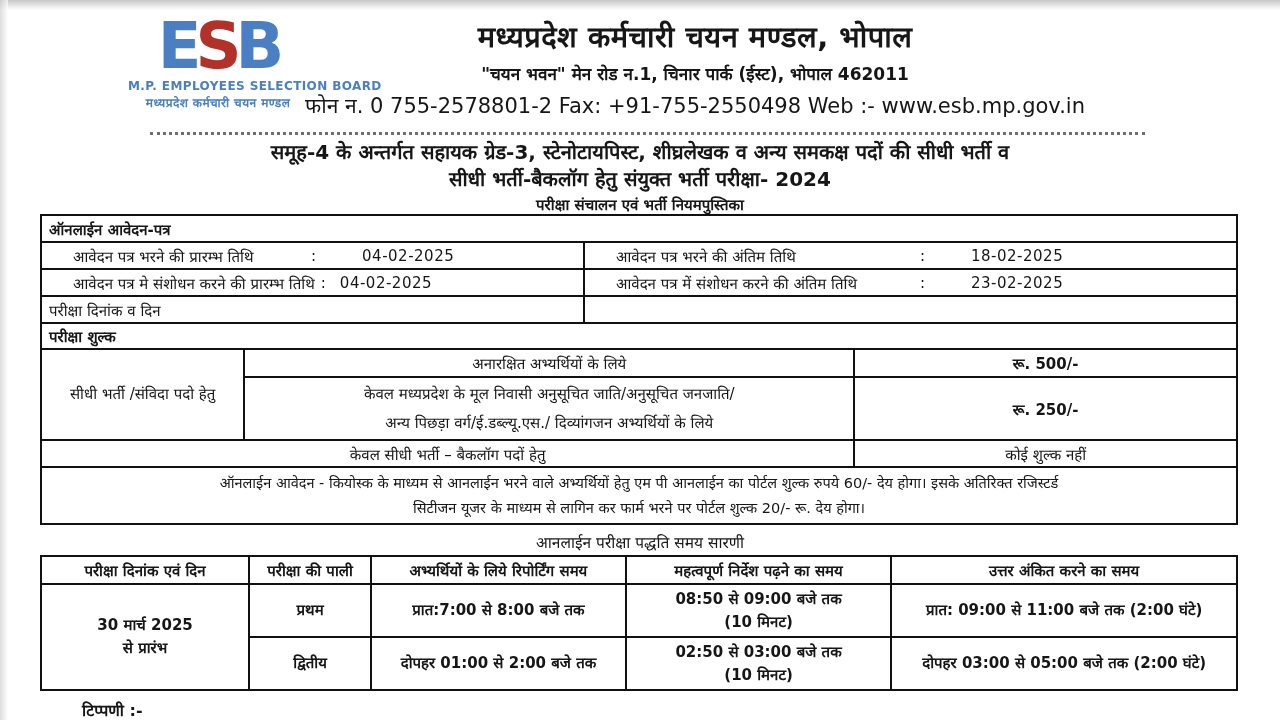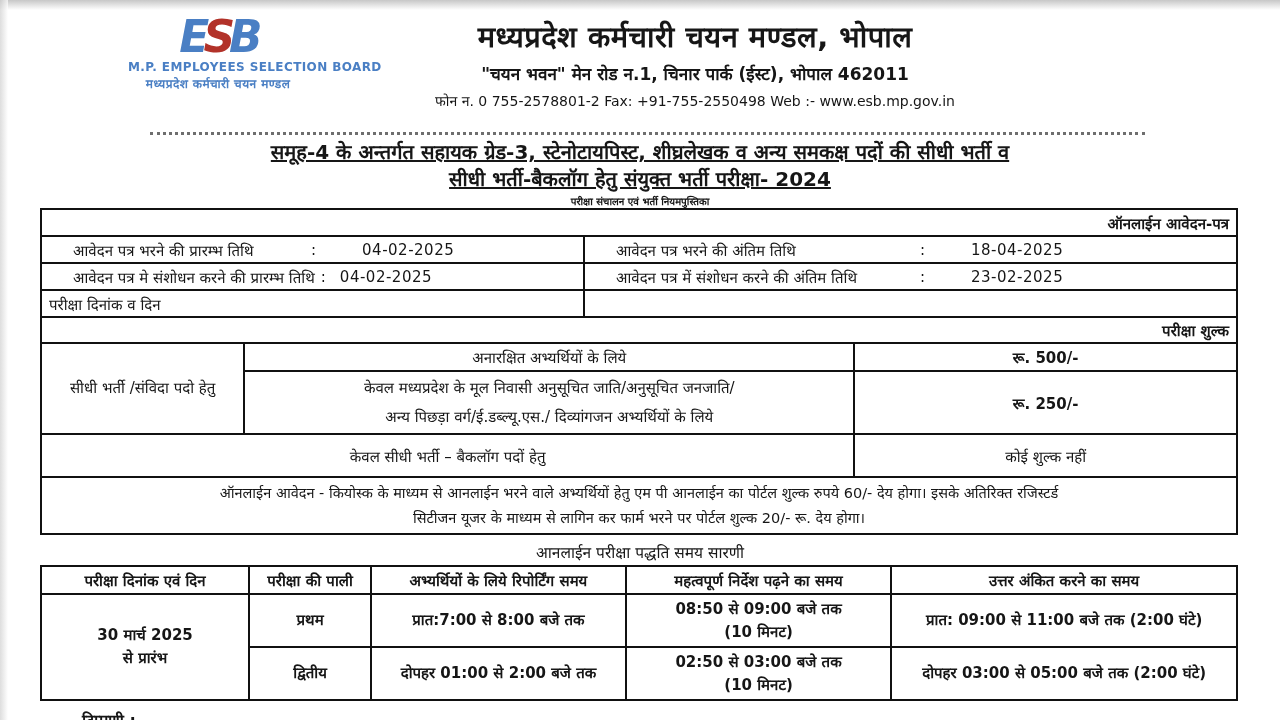--- a/index.html
+++ b/index.html
@@ -14,39 +14,39 @@
   }
   body::after{ 
     content:""; position:absolute; left:0; top:0; width:8px; height:720px;
     background:linear-gradient(90deg,#cfcfcf,#ffffff); opacity:.7; pointer-events:none;
   }
   .page { position:absolute; left:40px; top:8px; width:1200px; }
 
   
   .header { position:relative; height:118px; }
   .logo { position:absolute; left:88px; top:8px; width:180px; text-align:center; }
-  .logo-letters { font-weight:bold; font-size:44px; line-height:0.95; letter-spacing:-6px; font-style:italic; }
+  .logo-letters { font-weight:bold; font-size:64px; line-height:0.95; letter-spacing:-6px; }
   .logo-letters .b1 { color:#4a7fc4; }
   .logo-letters .r  { color:#b23229; }
   .logo-sub { font-size:12px; line-height:1.25; color:#4a7fc4; font-weight:bold; letter-spacing:.4px; margin-top:2px; white-space:nowrap; }
   .head-text { margin-left:235px; width:840px; text-align:center; padding-top:8px; }
   .org-name { font-size:29px; font-weight:bold; letter-spacing:.5px; }
   .org-addr { font-size:17px; font-weight:bold; margin-top:7px; }
-  .org-phone { font-size:14px; margin-top:6px; }
+  .org-phone { font-size:21px; margin-top:6px; }
   .dashline { border:none; border-top:3px dotted #6e6e6e; width:995px; margin:6px 0 2px 110px; height:0; }
 
   
   .title { text-align:center; margin-top:4px; }
-  .title .t1, .title .t2 { font-size:20px; font-weight:bold; line-height:1.35;text-decoration:underline; }
-  .title .t3 { font-size:10px; font-weight:bold; margin-top:1px; }
+  .title .t1, .title .t2 { font-size:20px; font-weight:bold; line-height:1.35; }
+  .title .t3 { font-size:15px; font-weight:bold; margin-top:1px; }
 
   
   table { border-collapse:collapse; width:1198px; table-layout:fixed; }
   td, th { border:2px solid #111; font-size:15px; padding:2px 7px; vertical-align:middle; }
-  .thead { text-align:right; font-weight:bold; height:26px; }
+  .thead { text-align:left; font-weight:bold; height:26px; }
   .bold { font-weight:bold; }
 
   
   .app-table td { height:27px; }
   .kv { display:flex; align-items:center; white-space:nowrap; }
   .kv .lbl { flex:0 0 auto;margin-left:24px; }
   .app-l .lbl { min-width:232px; }
   .app-r .lbl { min-width:298px; }
   .kv .sep { flex:0 0 auto; margin:0 6px; }
   .kv .val { font-weight:normal; margin-left:40px; letter-spacing:.5px; font-size:15px; }
@@ -106,21 +106,21 @@
         <div class="kv app-l">
               <span class="lbl">आवेदन पत्र भरने की प्रारम्भ तिथि</span>
               <span class="sep">:</span>
               <span class="val">04-02-2025</span>
             </div>
       </td>
       <td>
         <div class="kv app-r">
               <span class="lbl">आवेदन पत्र भरने की अंतिम तिथि</span>
               <span class="sep">:</span>
-              <span class="val">18-04-2025</span>
+              <span class="val">18-02-2025</span>
             </div>
       </td>
     </tr>
     <tr>
       <td>
         <div class="kv app-l">
               <span class="lbl">आवेदन पत्र मे संशोधन करने की प्रारम्भ तिथि</span>
               <span class="sep">:</span>
               <span class="val" style="margin-left:8px">04-02-2025</span>
             </div>
@@ -158,21 +158,21 @@
       <td class="fee bold">रू. 500/-</td>
     </tr>
     <tr>
       <td class="desc" style="height:54px;line-height:1.9;">
         <div>केवल मध्यप्रदेश के मूल निवासी अनुसूचित जाति/अनुसूचित जनजाति/</div>
         <div>अन्य पिछड़ा वर्ग/ई.डब्ल्यू.एस./ दिव्यांगजन अभ्यर्थियों के लिये</div>
       </td>
       <td class="fee bold">रू. 250/-</td>
     </tr>
     <tr>
-      <td colspan="2" class="desc" style="height:43px">केवल सीधी भर्ती – बैकलॉग पदों हेतु</td>
+      <td colspan="2" class="desc" style="height:27px">केवल सीधी भर्ती – बैकलॉग पदों हेतु</td>
       <td class="fee">कोई शुल्क नहीं</td>
     </tr>
     <tr>
       <td colspan="3" class="fee-note">
         <div>ऑनलाईन आवेदन - कियोस्क के माध्यम से आनलाईन भरने वाले अभ्यर्थियों हेतु एम पी आनलाईन का पोर्टल शुल्क रुपये 60/- देय होगा। इसके अतिरिक्त रजिस्टर्ड</div>
         <div>सिटीजन यूजर के माध्यम से लागिन कर फार्म भरने पर पोर्टल शुल्क 20/- रू. देय होगा।</div>
       </td>
     </tr>
   </tbody>
     </table>

